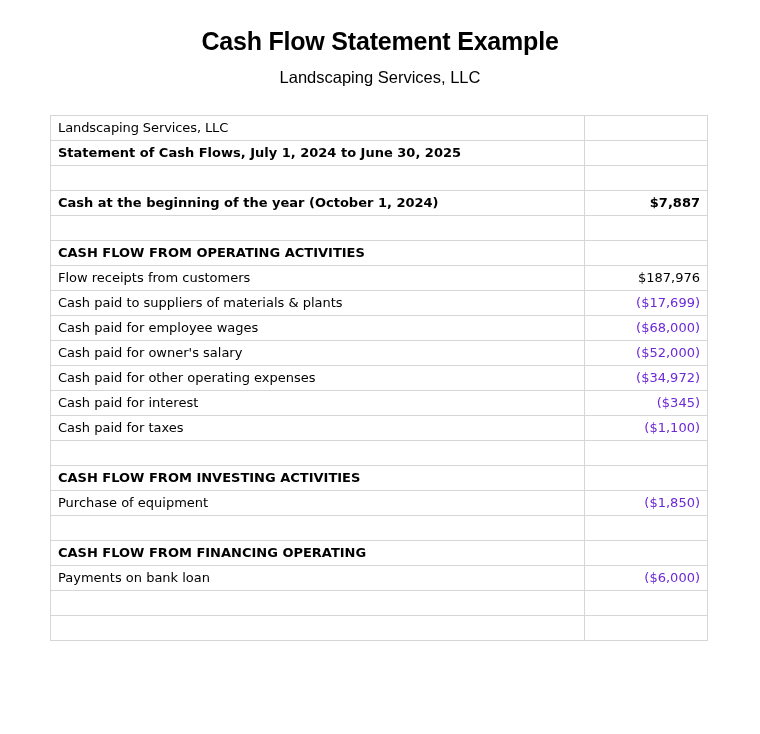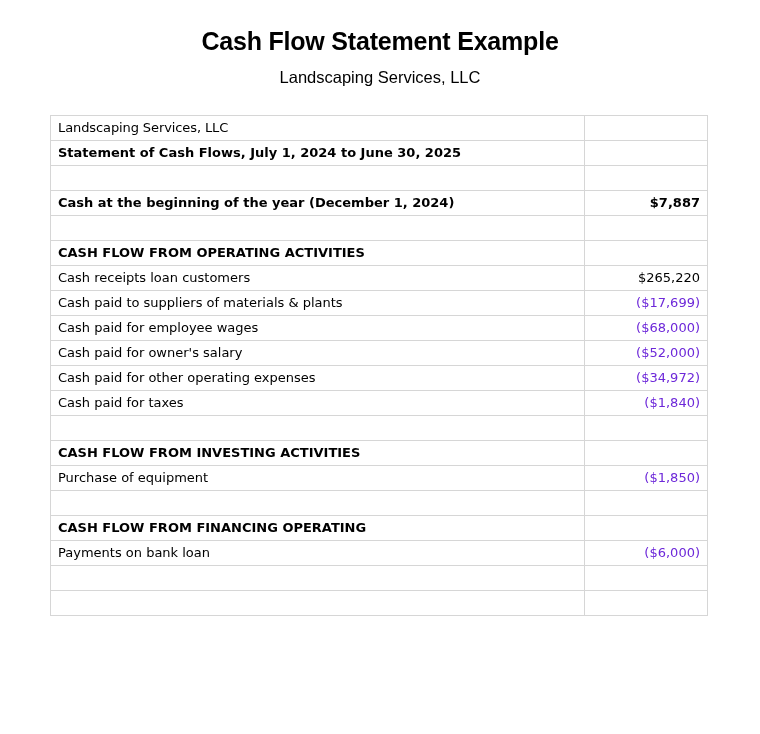--- a/index.html
+++ b/index.html
@@ -131,57 +131,61 @@
           <td>Statement of Cash Flows, July 1, 2024 to June 30, 2025</td>
           <td></td>
         </tr>
 
         <tr class="r-blank">
           <td></td>
           <td></td>
         </tr>
 
         <tr class="r-bold rule-below">
-          <td>Cash at the beginning of the year (December 1, 2024)</td>
+          <td>Cash at the beginning of the year (October 1, 2024)</td>
           <td class="amount">$7,887</td>
         </tr>
 
         <tr class="r-blank">
           <td></td>
           <td></td>
         </tr>
 
         <tr class="r-section rule-below">
           <td>CASH FLOW FROM OPERATING ACTIVITIES</td>
           <td></td>
         </tr>
 
         <tr>
-          <td>Cash receipts loan customers</td>
-          <td class="amount">$265,220</td>
+          <td>Flow receipts from customers</td>
+          <td class="amount">$187,976</td>
         </tr>
         <tr>
           <td>Cash paid to suppliers of materials &amp; plants</td>
           <td class="amount neg">($17,699)</td>
         </tr>
         <tr>
           <td>Cash paid for employee wages</td>
           <td class="amount neg">($68,000)</td>
         </tr>
         <tr>
           <td>Cash paid for owner's salary</td>
           <td class="amount neg">($52,000)</td>
         </tr>
         <tr>
           <td>Cash paid for other operating expenses</td>
           <td class="amount neg">($34,972)</td>
         </tr>
         <tr>
+          <td>Cash paid for interest</td>
+          <td class="amount neg">($345)</td>
+        </tr>
+        <tr>
           <td>Cash paid for taxes</td>
-          <td class="amount neg">($1,840)</td>
+          <td class="amount neg">($1,100)</td>
         </tr>
 
         <tr class="r-blank">
           <td></td>
           <td></td>
         </tr>
 
         <tr class="r-section rule-below">
           <td>CASH FLOW FROM INVESTING ACTIVITIES</td>
           <td></td>

